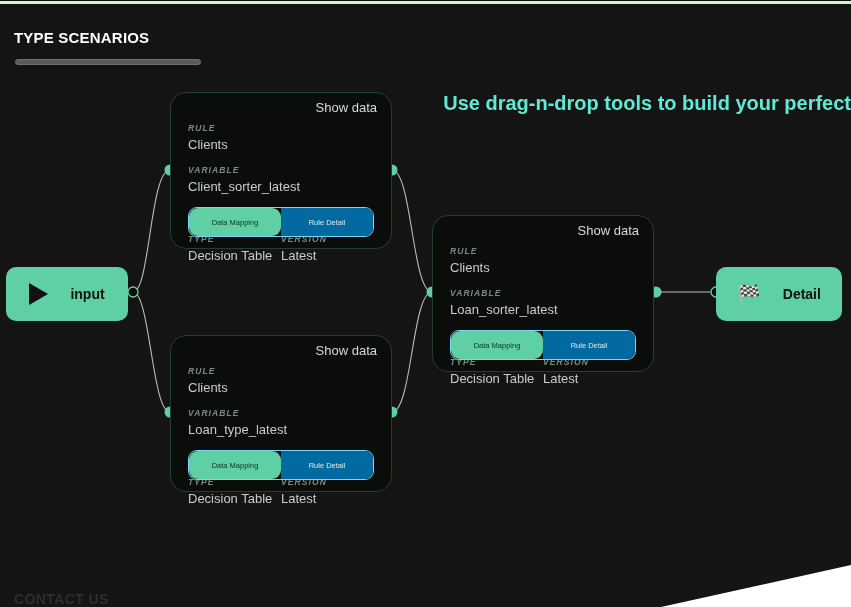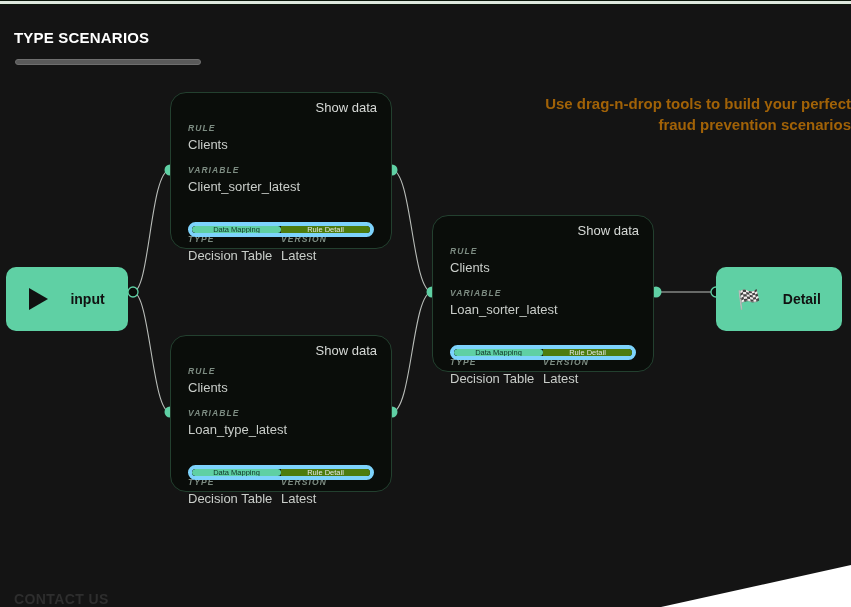--- a/index.html
+++ b/index.html
@@ -20,22 +20,22 @@
     position:absolute; left:14px; top:29px;
     font-size:15px; font-weight:bold; letter-spacing:0.2px; color:#ffffff;
   }
   #title-bar {
     position:absolute; left:15px; top:59px; width:186px; height:6px;
     background:#5a5a5a; border-radius:4px;
     border:1px solid #6e6e6e;
   }
   #headline {
     position:absolute; right:0px; top:93px; width:430px;
-    text-align:right; font-size:15px; font-weight:bold;
-    line-height:21px; color:#a16207;
+    text-align:right; font-size:20px; font-weight:bold;
+    line-height:21px; color:#5eead4;
   }
   #corner-wedge {
     position:absolute; right:0; bottom:0; width:190px; height:42px;
     background:#ffffff;
     clip-path:polygon(100% 0%, 100% 100%, 0% 100%);
   }
   #footer-text {
     position:absolute; left:14px; bottom:0px;
     font-size:14px; font-weight:bold; letter-spacing:0.4px;
     color:#2e2e2e;
@@ -65,33 +65,33 @@
   .field-value {
     font-size:13px; color:#c9cdc9; margin-top:4px;
   }
   .row2 { display:flex;margin-top:40px; }
   .row2 > div { flex:1; }
   .card-body { padding:0 17px; }
   .blk { margin-bottom:13px; }
 
   .toggle {
     position:absolute; left:17px; right:17px; bottom:11px;
-    height:15px; display:flex;
-    border:4px solid #7dd3fc; border-radius:9px; overflow:hidden;
+    height:30px; display:flex;
+    border:1px solid #7dd3fc; border-radius:9px; overflow:hidden;
   }
   .toggle > div {
     flex:1; display:flex; align-items:center; justify-content:center;
     font-size:7.5px;
   }
   .seg-active { background:#5fd0a4; color:#0d3326; border-radius:9px; }
-  .seg-idle { background:#4d7c0f; color:#e4e7e4; }
+  .seg-idle { background:#0369a1; color:#e4e7e4; }
 
   
   .term {
-    position:absolute; height:64px;
+    position:absolute; height:54px;
     background:#5fd0a4; border-radius:10px;
     display:flex; align-items:center; justify-content:center; gap:22px;
     color:#111; font-size:14px; font-weight:bold;
   }
   .play-tri {
     width:0; height:0;
     border-left:19px solid #111;
     border-top:11px solid transparent;
     border-bottom:11px solid transparent;
   }
@@ -100,21 +100,20 @@
 </head>
 <body>
 
 <div id="top-rule"></div>
 
 <div id="page-title">TYPE SCENARIOS</div>
 <div id="title-bar"></div>
 
 <div id="headline">
   <div>Use drag-n-drop tools to build your perfect</div>
-  <div>fraud prevention scenarios</div>
 </div>
 
 <div id="canvas">
 
   <svg id="edges">
 
     <path d="M133,292 C150,292 150,170 170,170" fill="none" stroke="#b9bdb9" stroke-width="1.1"></path>
 
     <path d="M133,292 C150,292 152,412 170,412" fill="none" stroke="#b9bdb9" stroke-width="1.1"></path>
 

